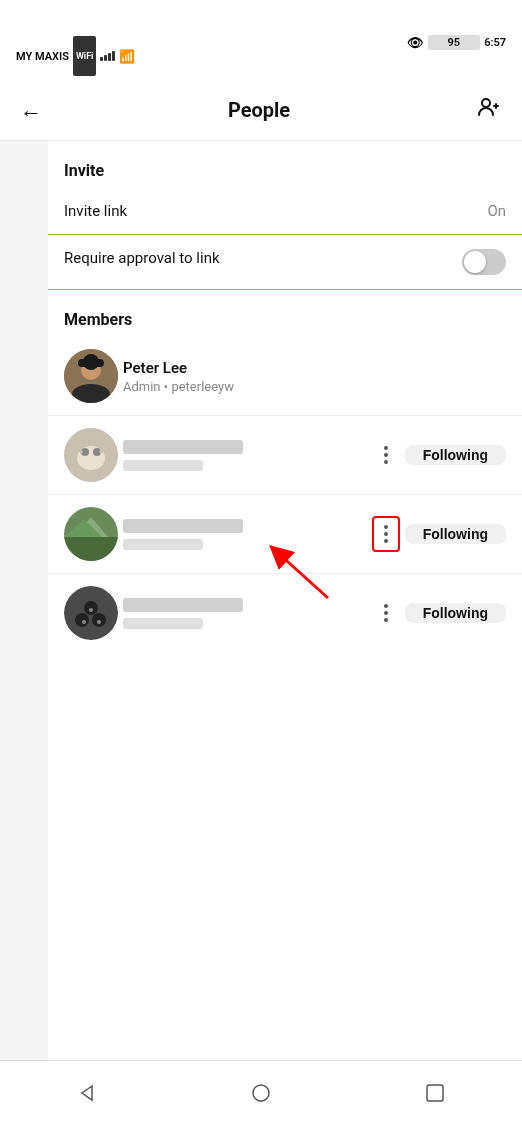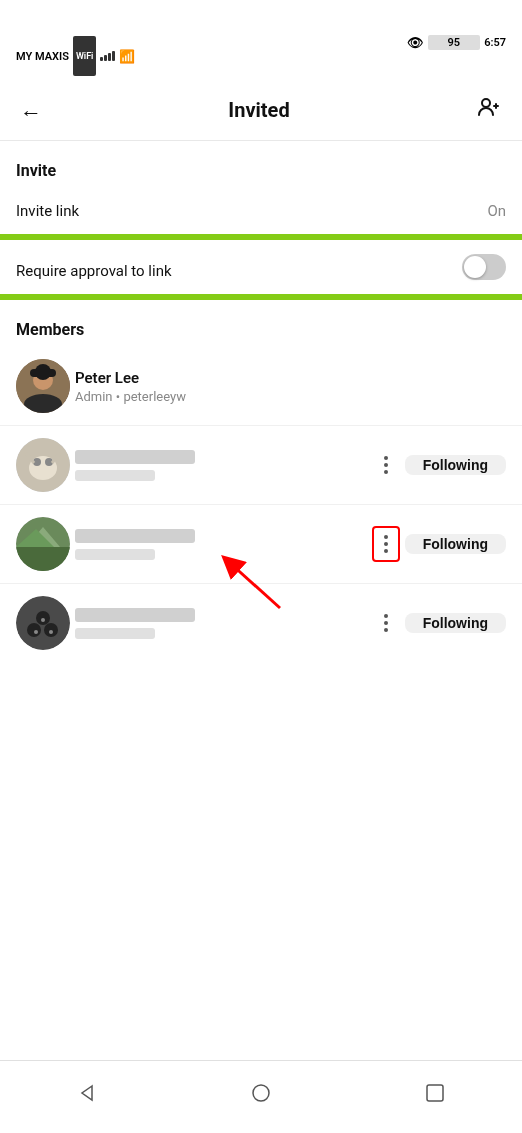--- a/index.html
+++ b/index.html
@@ -61,37 +61,38 @@
       background: none;
       border: none;
       padding: 4px;
     }
 
     
     .content {
       flex: 1;
       background: #fff;
       padding: 0;
+      margin-left: 48px;
     }
 
     
     .section-label {
       font-size: 16px;
       font-weight: 700;
       color: #111;
       padding: 20px 16px 8px;
     }
 
     
     .invite-row {
       display: flex;
-      align-items: flex-end;
+      align-items: flex-start;
       justify-content: space-between;
       padding: 14px 16px;
-      border-bottom: 6px solid #84cc16;
+      border-bottom: 1px solid #84cc16;
       gap: 32px;
     }
     .invite-row-label {
       font-size: 15px;
       color: #111;
     }
     .invite-row-value {
       font-size: 15px;
       color: #888;
     }
@@ -252,21 +253,21 @@
   </div>
   <div class="status-right">
     <span style="font-size:13px;">👁</span>
     <span style="background:#ddd;padding:1px 20px;border-radius:2px;font-size:11px;">95</span>
     <span>6:57</span>
   </div>
 </div>
 
 <div class="top-nav">
   <button class="nav-back">←</button>
-  <span class="nav-title">Invited</span>
+  <span class="nav-title">People</span>
   <button class="nav-add">
     <svg width="26" height="26" viewBox="0 0 26 26" fill="none">
       <path d="M18 12h4M20 10v4" stroke="#111" stroke-width="2" stroke-linecap="round"></path>
       <circle cx="10" cy="9" r="4" stroke="#111" stroke-width="2" fill="none"></circle>
       <path d="M3 21c0-3.866 3.134-7 7-7s7 3.134 7 7" stroke="#111" stroke-width="2" stroke-linecap="round" fill="none"></path>
     </svg>
   </button>
 </div>
 
 <div class="content">

